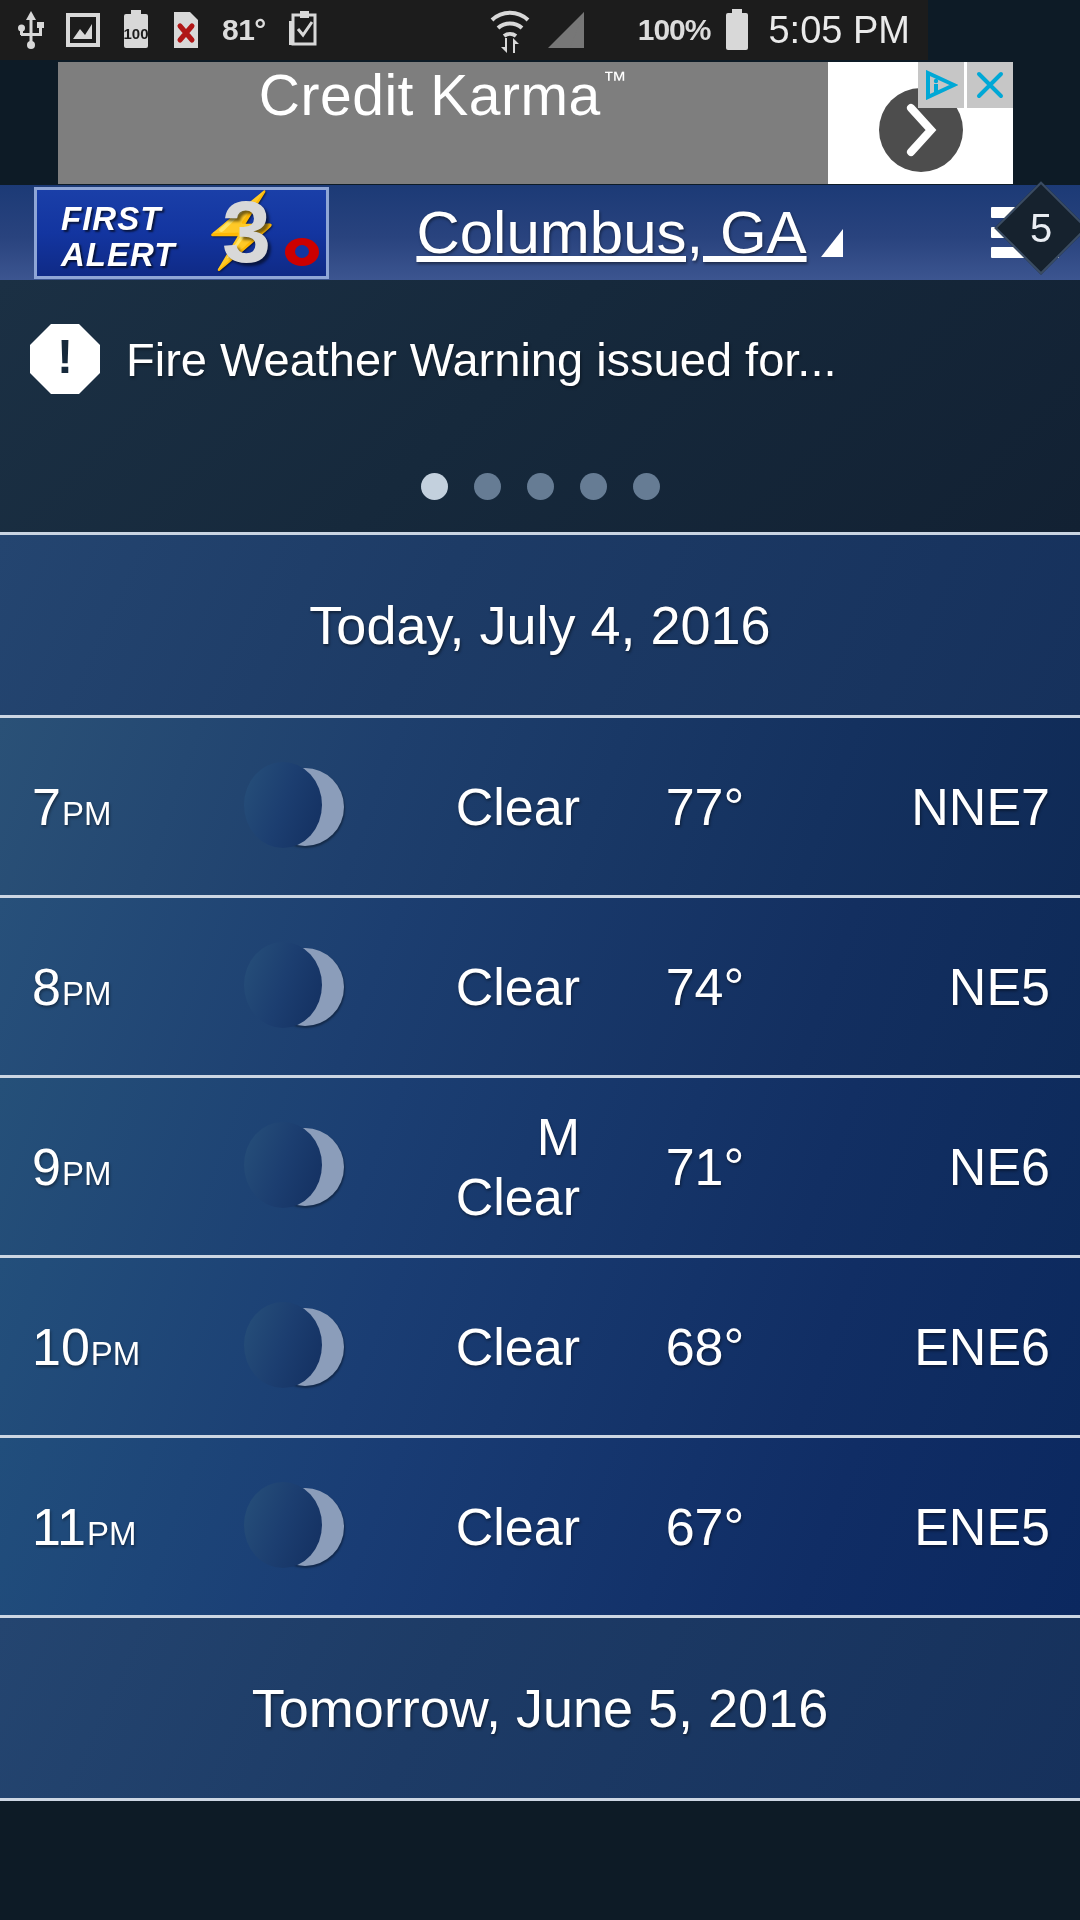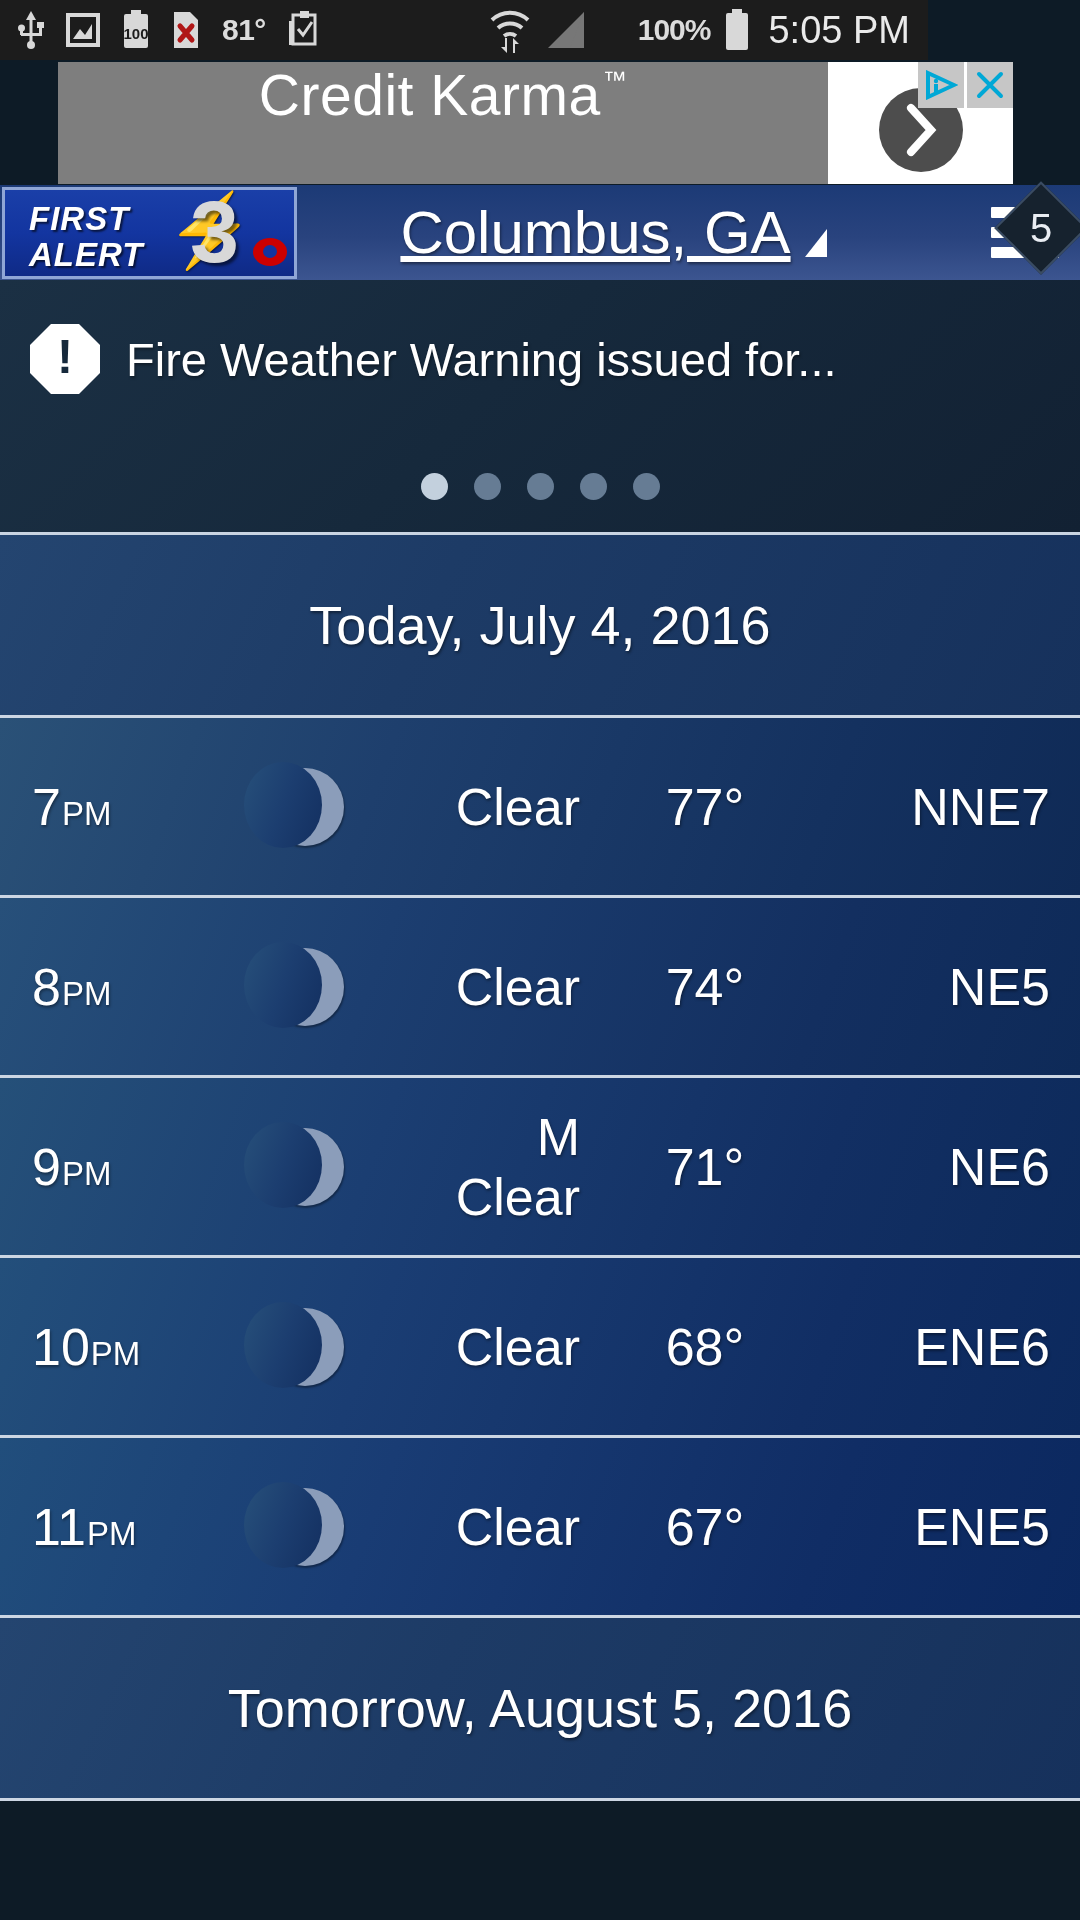--- a/index.html
+++ b/index.html
@@ -64,20 +64,21 @@
     display:flex; align-items:center; justify-content:center;
   }
   .ad-badge + .ad-badge { margin-left:3px; }
 
   
   .appbar {
     width:1080px; height:95px;
     background:linear-gradient(180deg,#1c3a76 0%,#29437e 55%,#3c5590 100%);
     display:flex; align-items:center;
     position:relative;
+    padding-left:32px;
   }
   .logo {
     width:295px; height:92px;
     margin-left:2px;
     border:3px solid #8fa6d6;
     background:linear-gradient(180deg,#1a3fa8 0%,#1335a0 50%,#0f2a86 100%);
     display:flex; align-items:center; justify-content:center;
     position:relative; overflow:hidden;
   }
   .logo-inner { position:relative; width:100%; height:100%; }
@@ -462,14 +463,14 @@
   </div>
   <div class="c-icon">
     <div class="moon"></div>
   </div>
   <div class="c-cond">Clear</div>
   <div class="c-temp">67°</div>
   <div class="c-wind">ENE5</div>
 </div>
 
 <div class="daybar">
-  <div class="daybar-text">Tomorrow, August 5, 2016</div>
+  <div class="daybar-text">Tomorrow, June 5, 2016</div>
 </div>
 
 </body></html>

